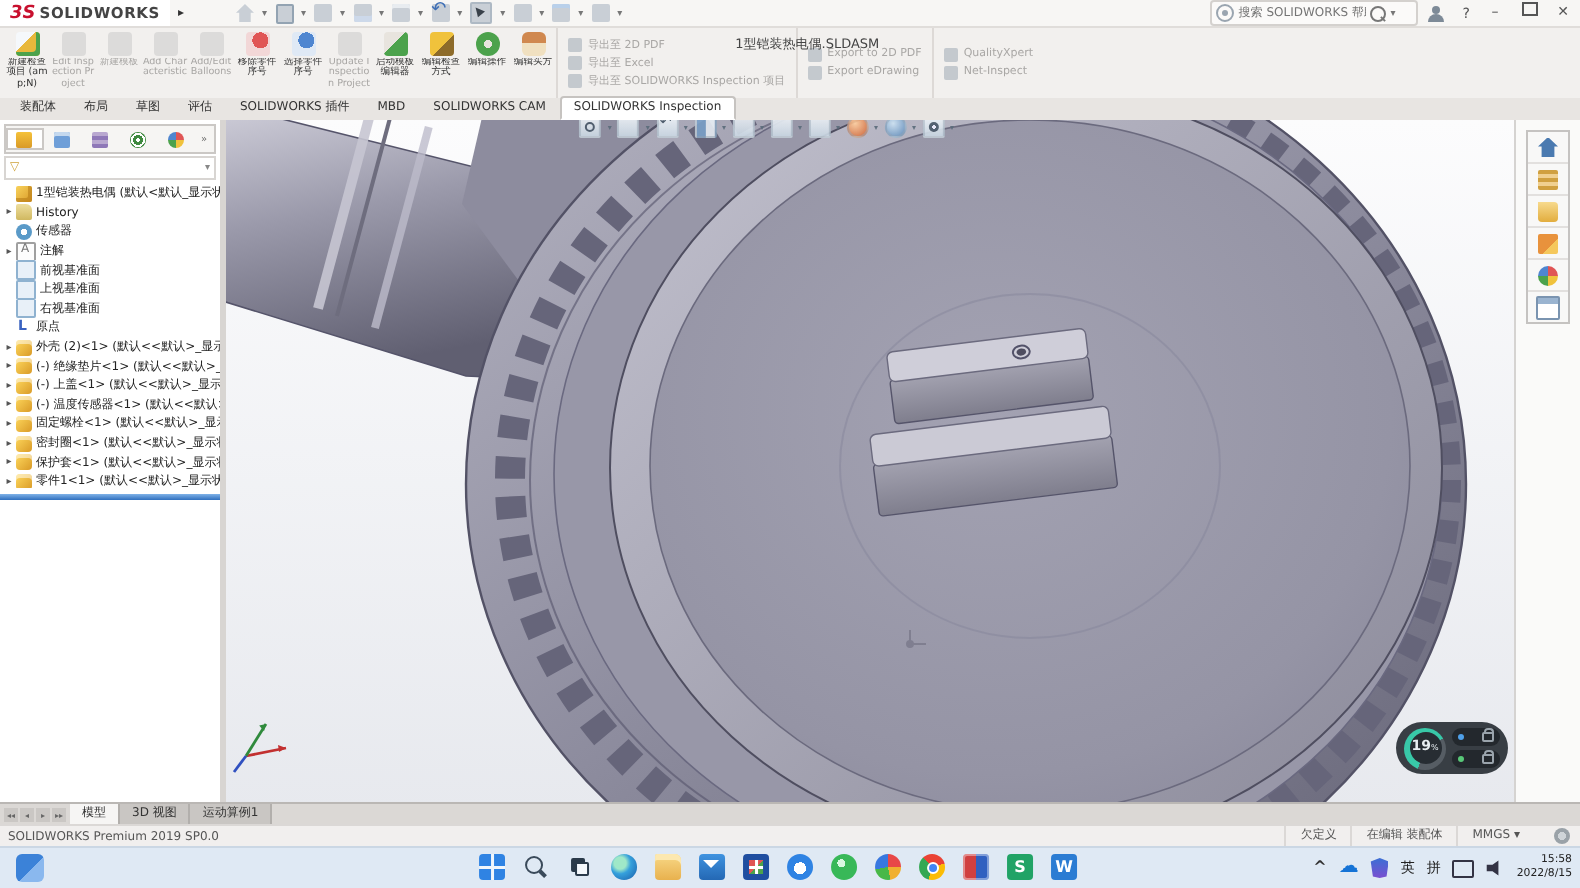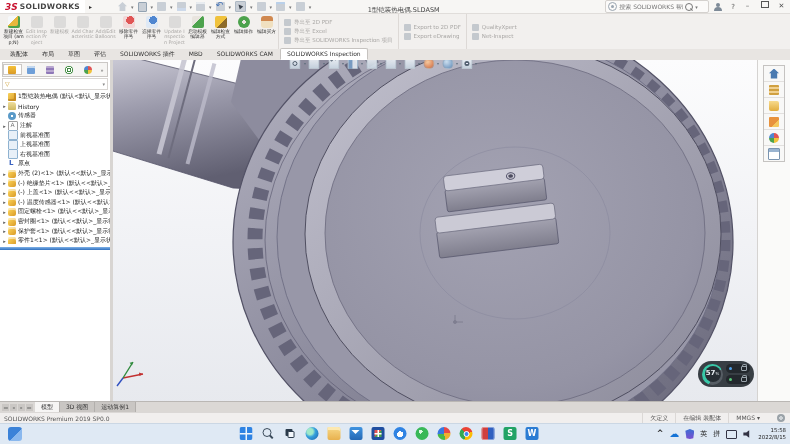--- a/index.html
+++ b/index.html
@@ -20,21 +20,21 @@
   [data-name="open-icon"]{background:linear-gradient(#f7da8d,#e2ad3e);}
   [data-name="save-icon"]{background:#3f6fb5;box-shadow:inset 0 -3px 0 #cdd9ea;}
   [data-name="print-icon"]{background:linear-gradient(#b9c2ca,#8d98a3);box-shadow:inset 0 2px 0 #e8ecf0;}
   [data-name="undo-icon"]{background:transparent;}
   [data-name="undo-icon"]::before{content:"↶";position:absolute;top:-2px;left:0;font-size:9px;color:#3f6fb5;}
   [data-name="select-icon"]{background:#eef2f6;border:1px solid #aeb9c4;}
   [data-name="select-icon"]::before{content:"▲";position:absolute;top:0;left:1px;font-size:6px;color:#39414a;transform:rotate(-40deg);}
   [data-name="rebuild-icon"]{background:linear-gradient(#d94444 0 33%,#f0c23c 33% 66%,#4ca24c 66%);border-radius:2px;}
   [data-name="file-properties-icon"]{background:#6f9fd8;box-shadow:inset 0 2px 0 #b9d0ea;}
   [data-name="options-icon"]{background:radial-gradient(circle,#f2f2f2 0 1.5px,#8b95a0 1.5px 4px);border-radius:50%;}
-  .doc-title{position:absolute;left:50%;top:4px;transform:translateX(-38%);line-height:13px;font-size:6.5px;color:#444;}
+  .doc-title{position:absolute;left:50%;top:16px;transform:translateX(-38%);line-height:13px;font-size:6.5px;color:#444;}
   .tb-right{margin-left:auto;display:flex;align-items:center;height:13px;}
   .searchbox{display:flex;align-items:center;width:98px;height:11px;border:1px solid #d4d1ce;background:#fbfaf9;border-radius:2px;padding:0 2px;gap:2px;}
   .sw-badge{width:7px;height:7px;border:1px solid #9aa5b0;border-radius:50%;flex:none;position:relative;}
   .sw-badge::before{content:"";position:absolute;inset:2px;background:#9aa5b0;border-radius:50%;}
   .searchbox input{border:none;background:transparent;outline:none;font-size:6px;color:#777;width:64px;padding:0;font-family:inherit;}
   .mag{width:6px;height:6px;border:1px solid #777;border-radius:50%;position:relative;flex:none;}
   .mag::after{content:"";position:absolute;width:3px;height:1px;background:#777;transform:rotate(45deg);left:4px;top:5px;}
   .person{width:8px;height:8px;position:relative;margin:0 5px;}
   .person::before{content:"";position:absolute;width:4px;height:4px;border-radius:50%;background:#7d8a97;left:2px;top:0;}
   .person::after{content:"";position:absolute;width:8px;height:4px;border-radius:4px 4px 0 0;background:#7d8a97;left:0;top:4px;}
@@ -590,21 +590,21 @@
           <span class="hu" data-name="edit-appearance-icon"></span>
           <span class="caret">▾</span>
           <span class="hu" data-name="scene-icon"></span>
           <span class="caret">▾</span>
           <span class="hu" data-name="view-settings-icon"></span>
           <span class="caret">▾</span>
         </div>
 
       <div class="zbadge" data-name="zoom-widget">
         <span class="zcirc" data-name="zoom-level-dial">
-          <span class="zval"><span data-name="zoom-value">57</span><span class="pc" data-name="zoom-unit">%</span></span>
+          <span class="zval"><span data-name="zoom-value">19</span><span class="pc" data-name="zoom-unit">%</span></span>
         </span>
         <span class="zrows" data-name="zoom-widget-rows">
           <span class="zrow" data-name="widget-toggle-row">
               <span class="zdot b" data-name="blue-dot-icon"></span>
               <span class="zlock" data-name="lock-icon"></span>
             </span>
           <span class="zrow" data-name="widget-toggle-row">
               <span class="zdot g" data-name="green-dot-icon"></span>
               <span class="zlock" data-name="lock-icon"></span>
             </span>

